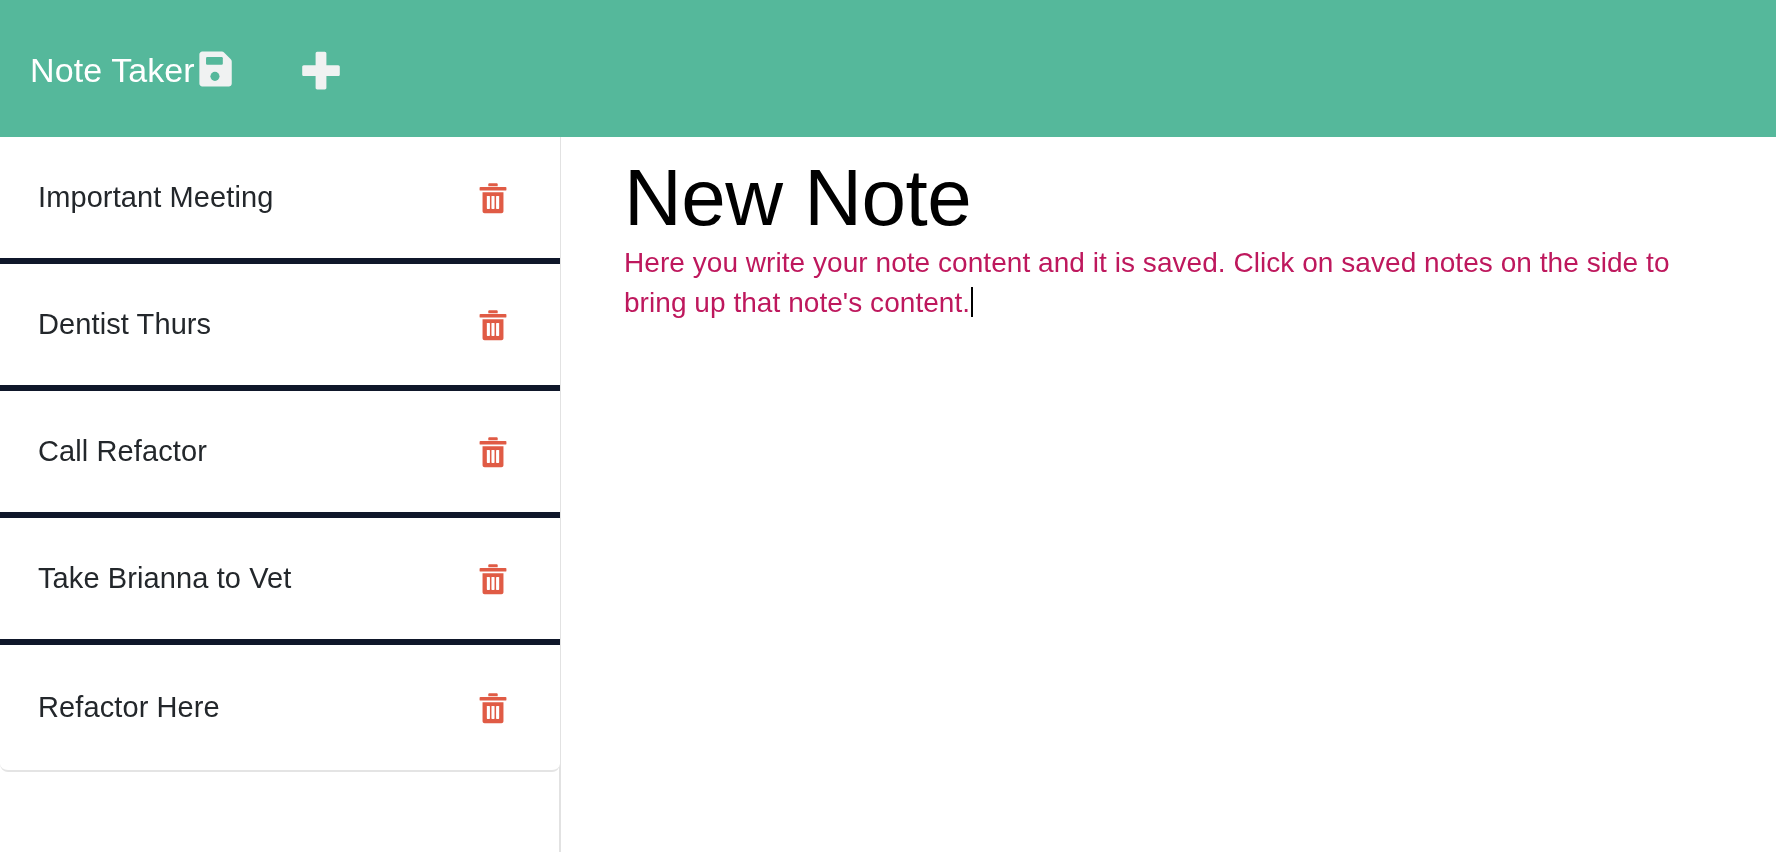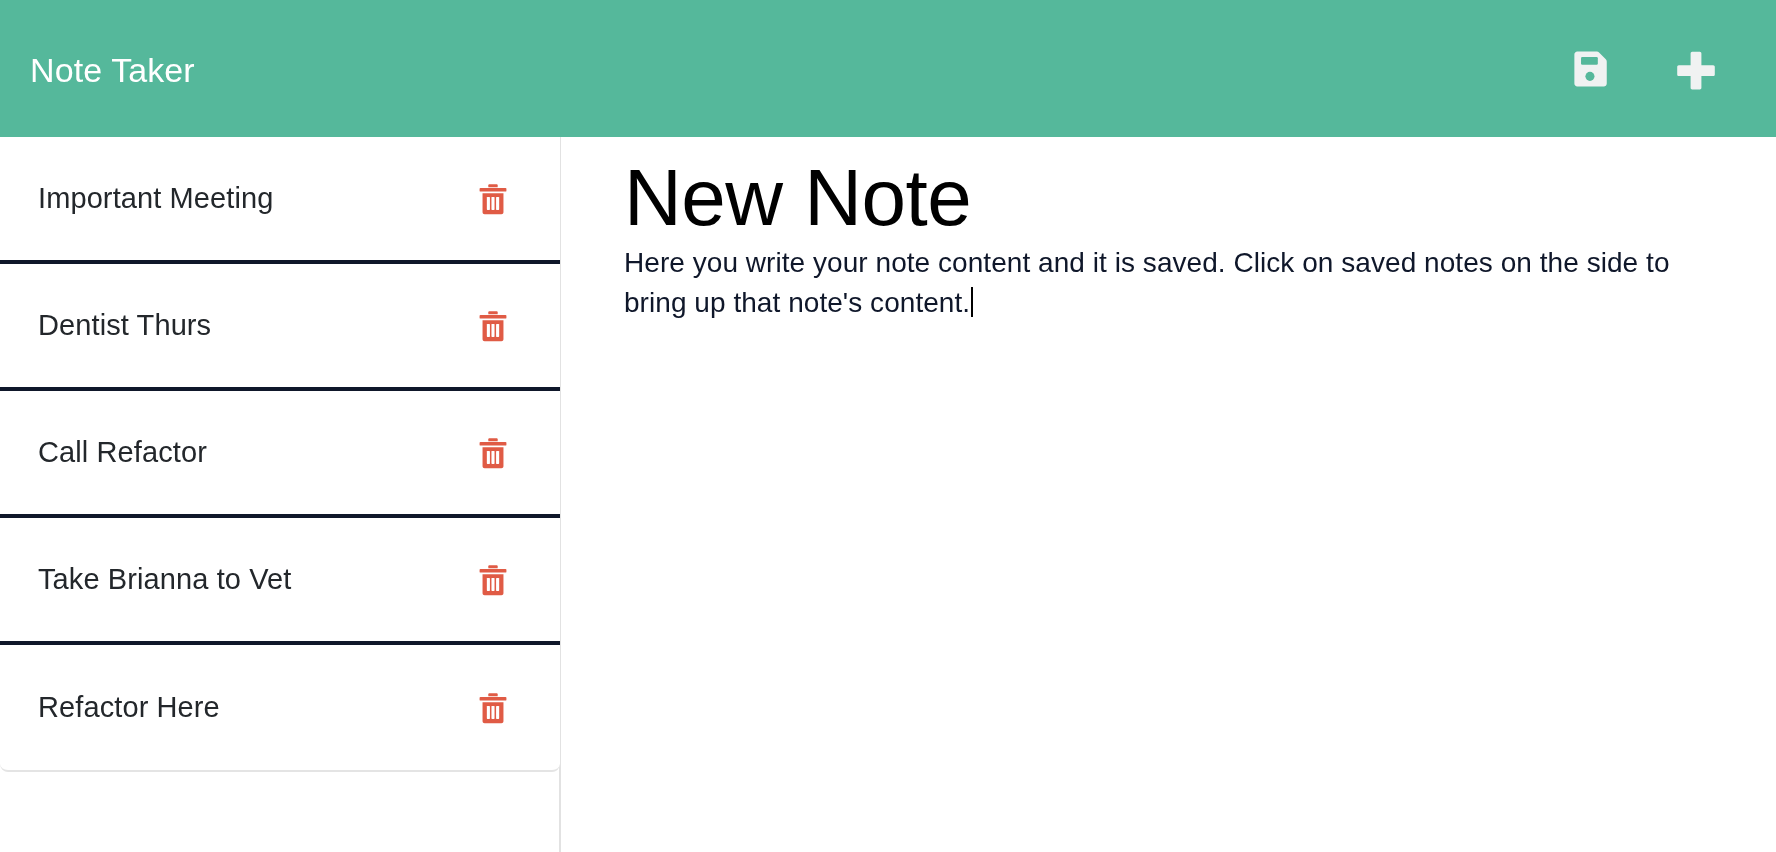--- a/index.html
+++ b/index.html
@@ -22,21 +22,20 @@
 
   
   .appbar {
     position: absolute;
     top: 0; left: 0;
     width: 1776px;
     height: 137px;
     background: #55b89b;
     display: flex;
     align-items: center;
-    justify-content: space-between;
     padding: 0 38px 0 30px;
   }
 
   .appbar-title {
     color: #ffffff;
     font-size: 34px;
     font-weight: 400;
     letter-spacing: 0.1px;
     line-height: 1;
     margin-top: 2px;
@@ -91,21 +90,21 @@
   }
 
   .note-item {
     position: relative;
     height: 127px;
     display: flex;
     align-items: center;
     justify-content: space-between;
     padding: 0 52px 0 38px;
     background: #ffffff;
-    border-bottom: 4px solid #0f172a;
+    border-bottom: 6px solid #0f172a;
     cursor: pointer;
   }
 
   .note-item:last-child {
     border-bottom: 2px solid #e4e4e4;
     border-radius: 0 0 8px 8px;
   }
 
   .note-title {
     font-size: 29px;
@@ -131,21 +130,21 @@
     color: #000000;
     line-height: 1.12;
     letter-spacing: -0.5px;
     margin: 0 0 0 0;
     outline: none;
   }
 
   .note-body {
     font-size: 28px;
     font-weight: 400;
-    color: #0f172a;
+    color: #be185d;
     line-height: 1.43;
     letter-spacing: 0.05px;
     max-width: 1090px;
     outline: none;
     white-space: pre-wrap;
   }
 
   .caret {
     display: inline-block;
     width: 2px;

